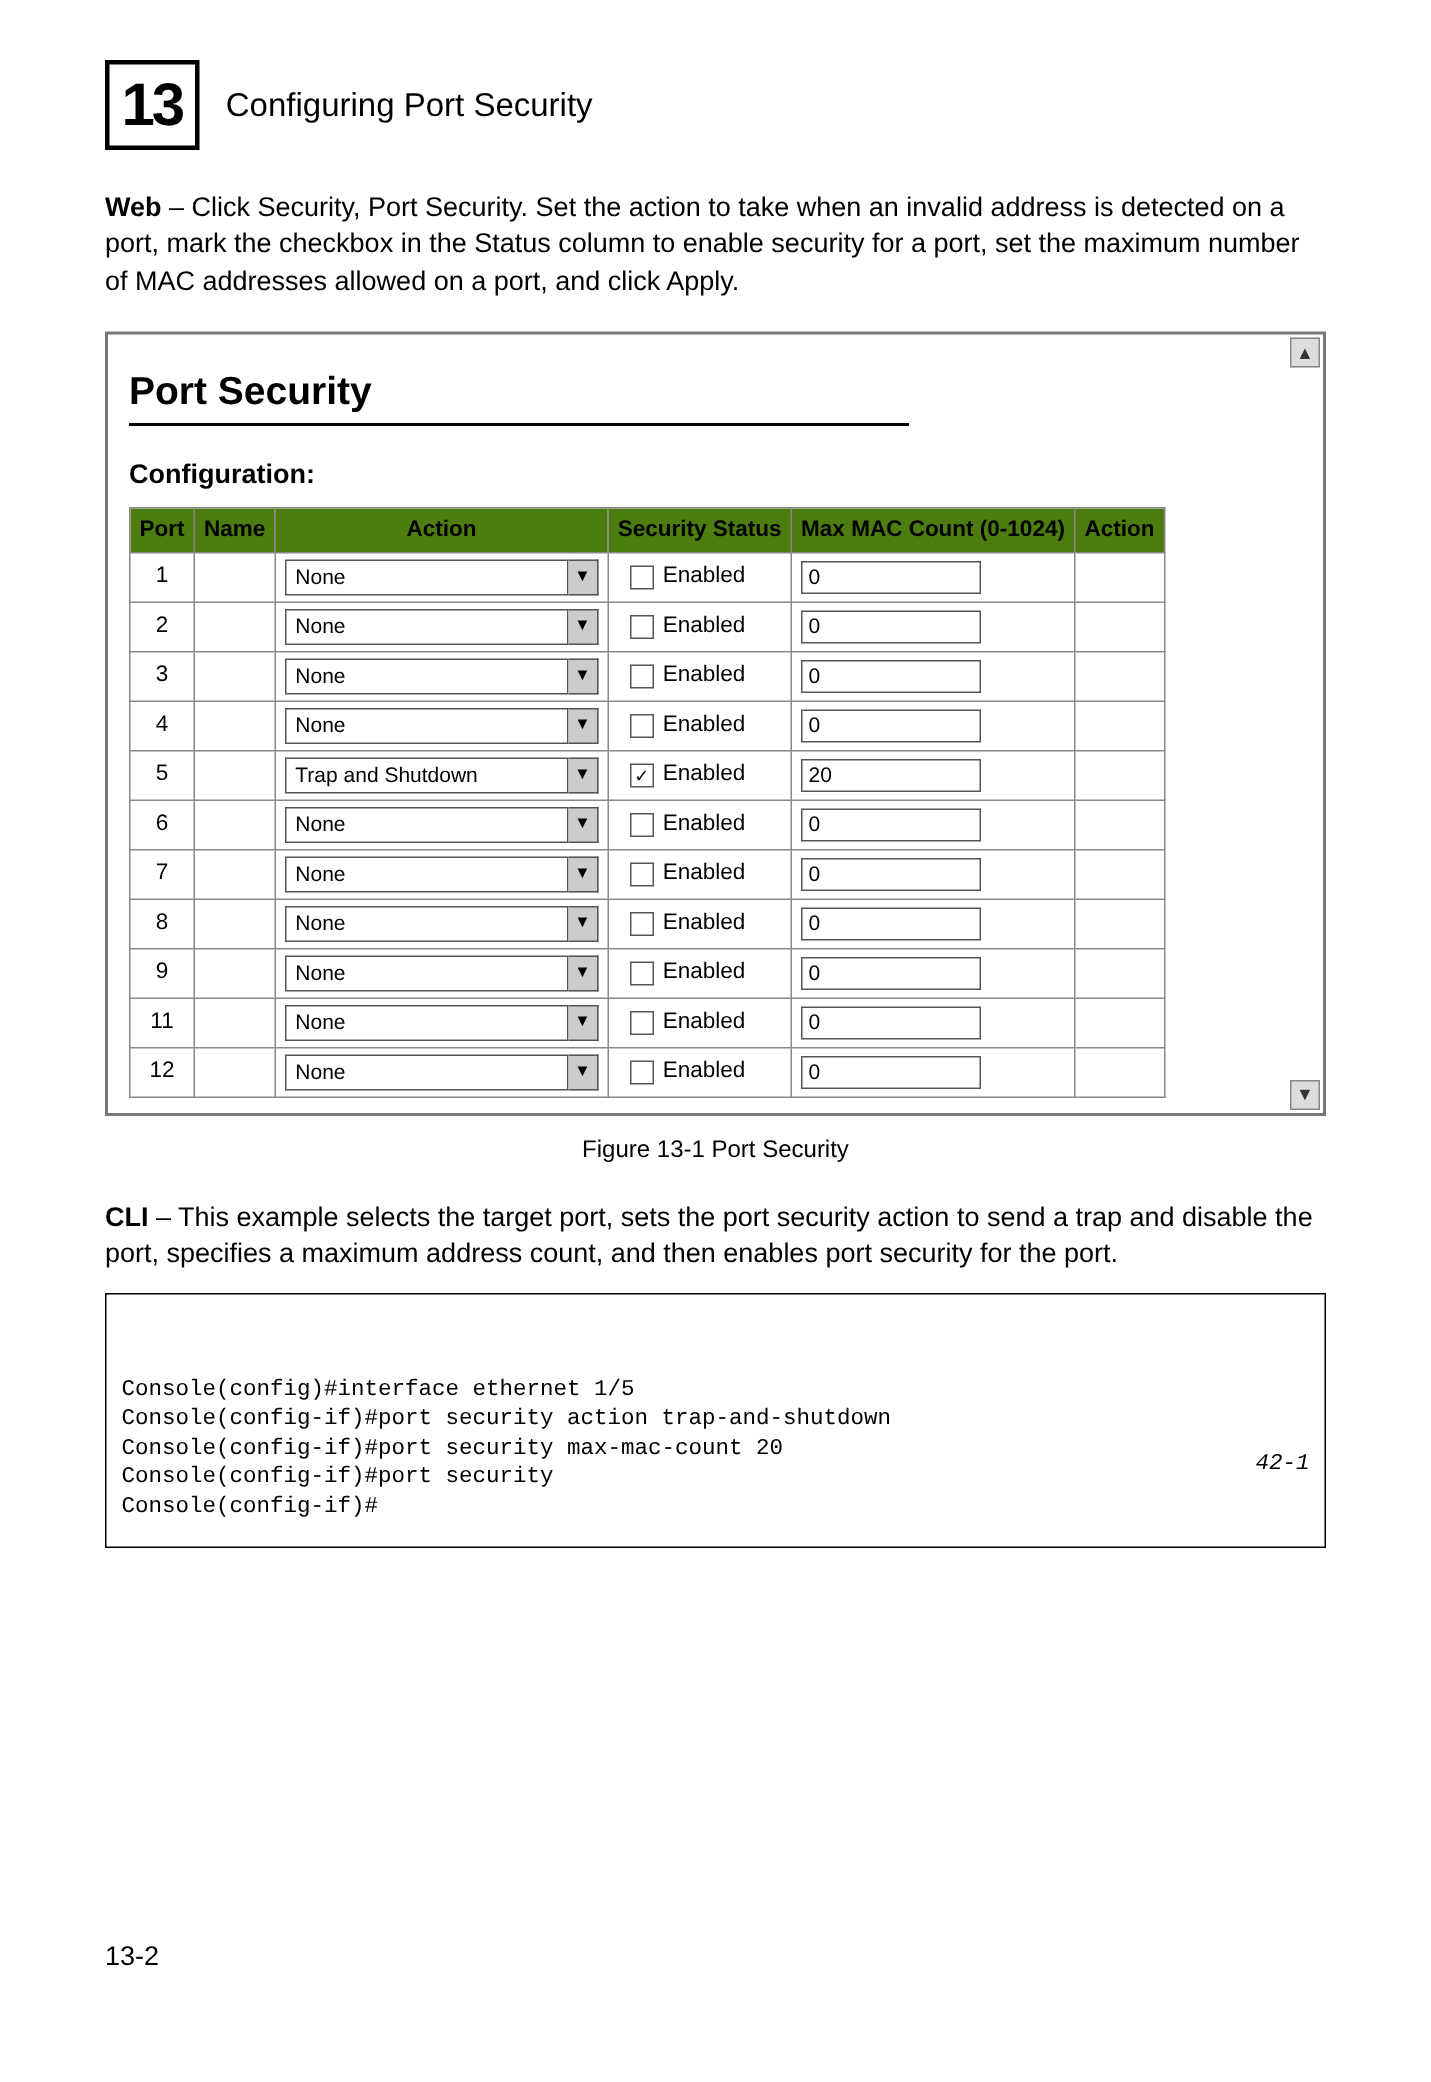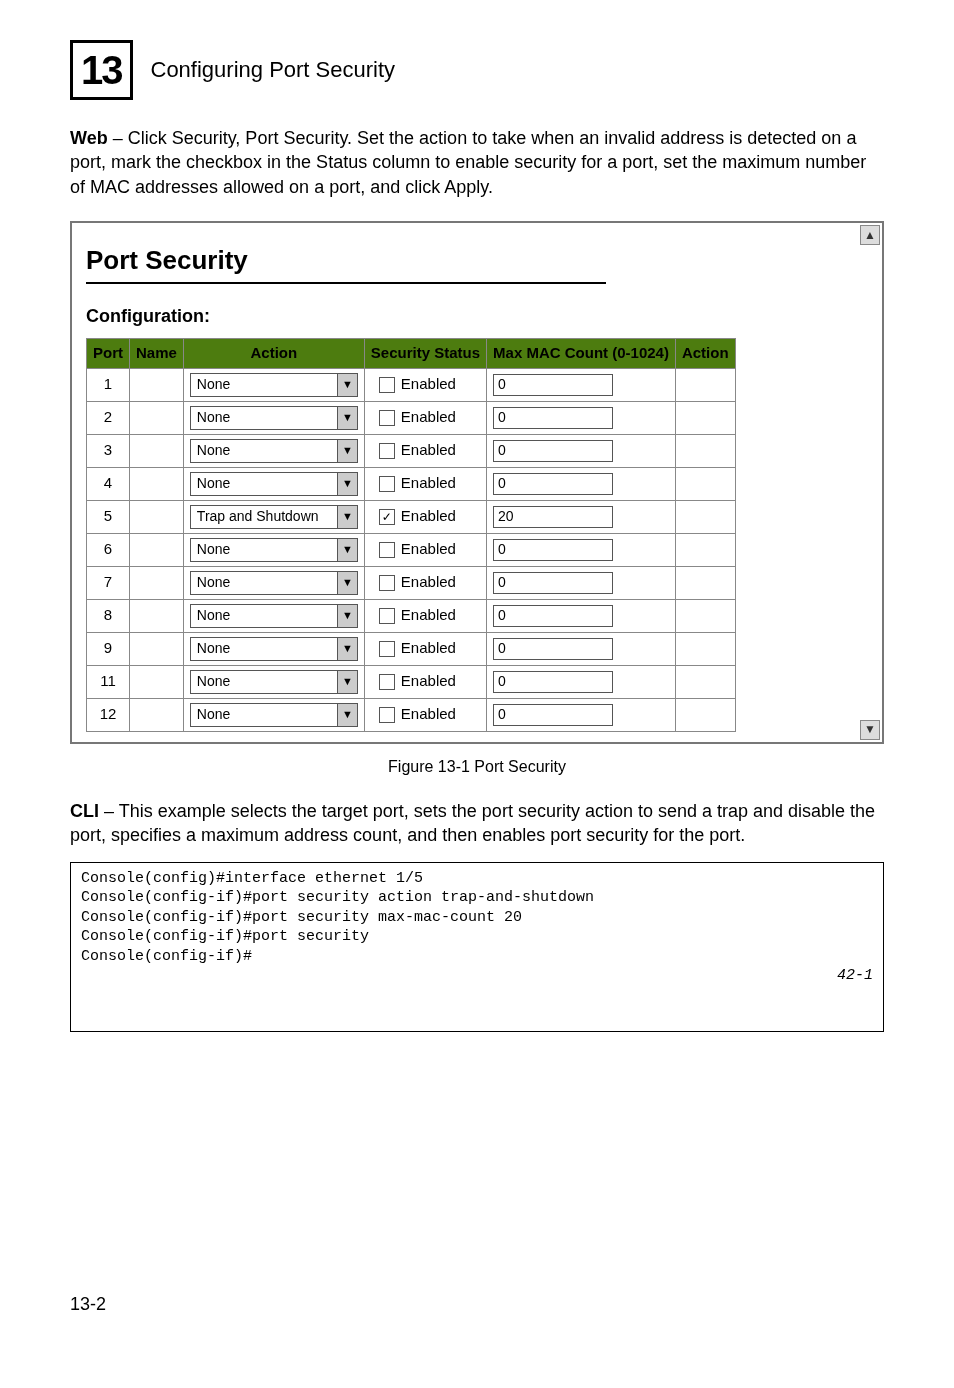--- a/index.html
+++ b/index.html
@@ -86,21 +86,21 @@
     background: #4d7c0f;
   }
   .action-cell {
     display: flex;
     align-items: center;
     gap: 0;
   }
   .action-select {
     border: 1px solid #555;
     background: #fff;
-    width: 148px;
+    width: 189px;
     height: 24px;
     display: flex;
     align-items: center;
     padding-left: 6px;
     font-size: 14px;
     box-sizing: border-box;
   }
   .dd-btn {
     width: 20px;
     height: 24px;
@@ -155,21 +155,21 @@
   .code-box {
     border: 1px solid #000;
     padding: 6px 10px;
     font-family: "Courier New", monospace;
     font-size: 15px;
     white-space: pre;
     line-height: 1.3;
     display: flex;
     justify-content: space-between;
   }
-  .code-lines { flex: 1; }
+  .code-lines { flex: 1; margin-top: 48px; }
   .code-ref {
     font-style: italic;
     font-family: "Courier New", monospace;
     text-align: right;
     padding-left: 20px;
   }
   .page-number {
     margin-top: 260px;
     font-size: 18px;
   }

